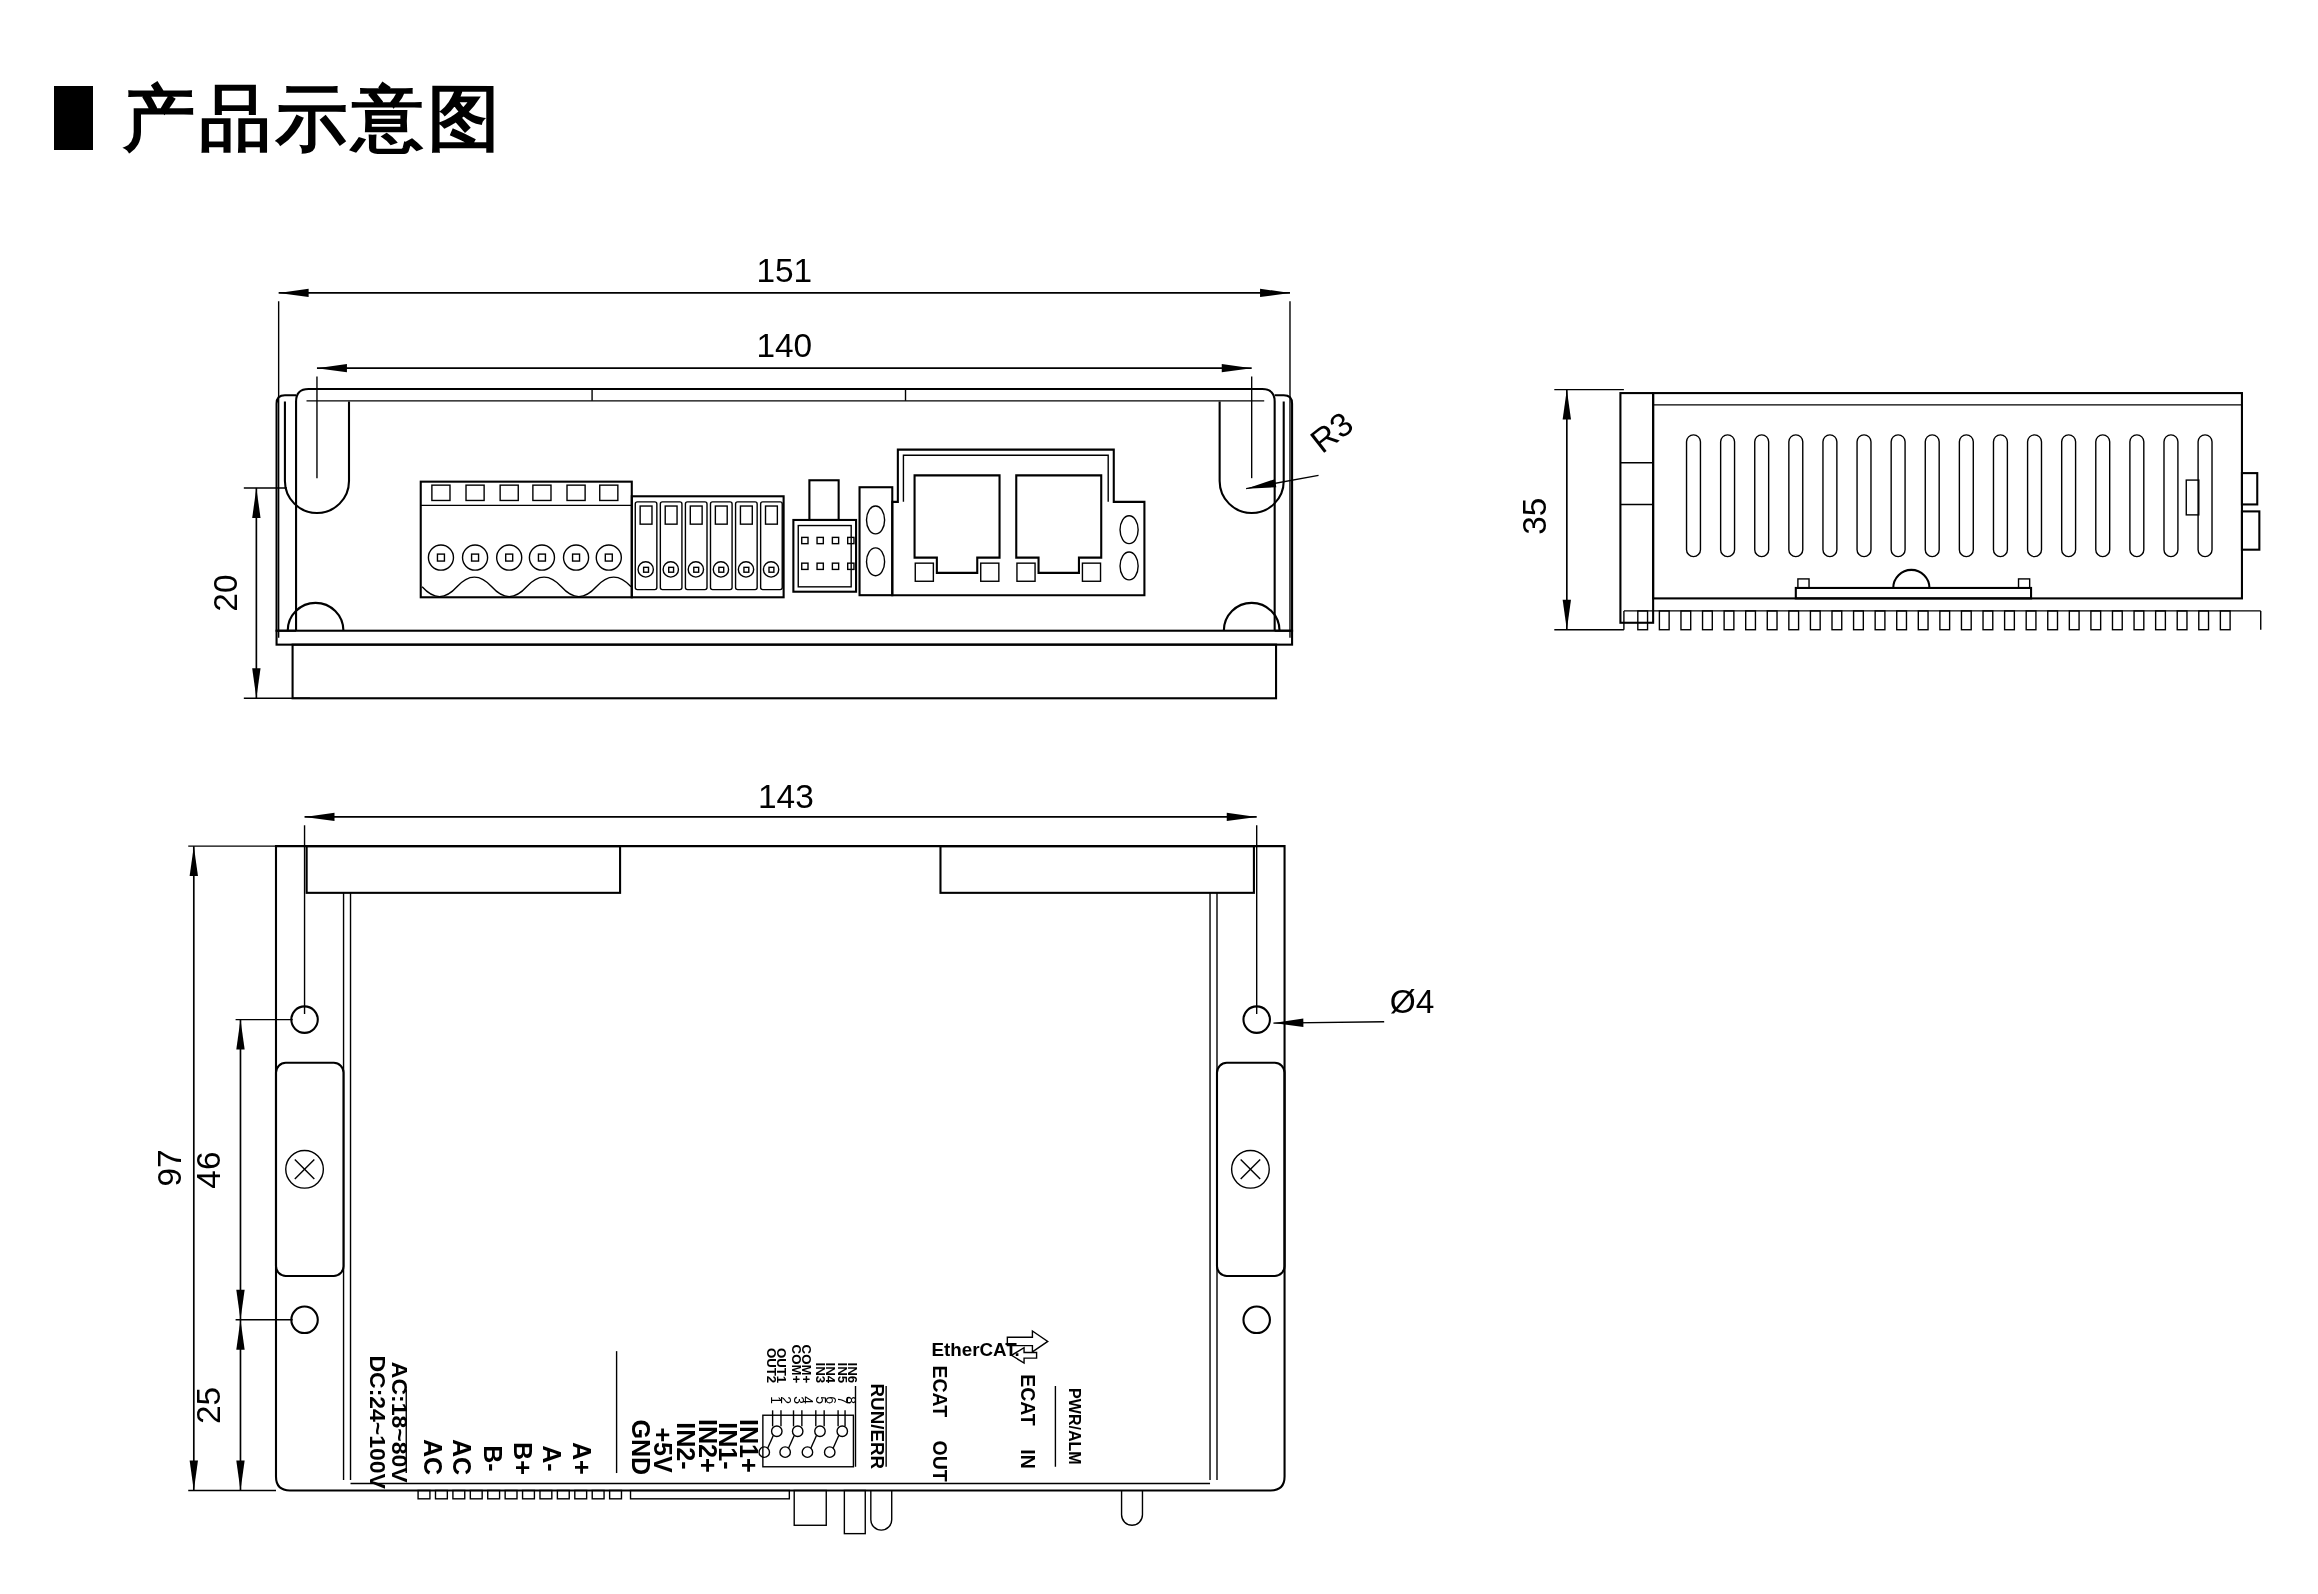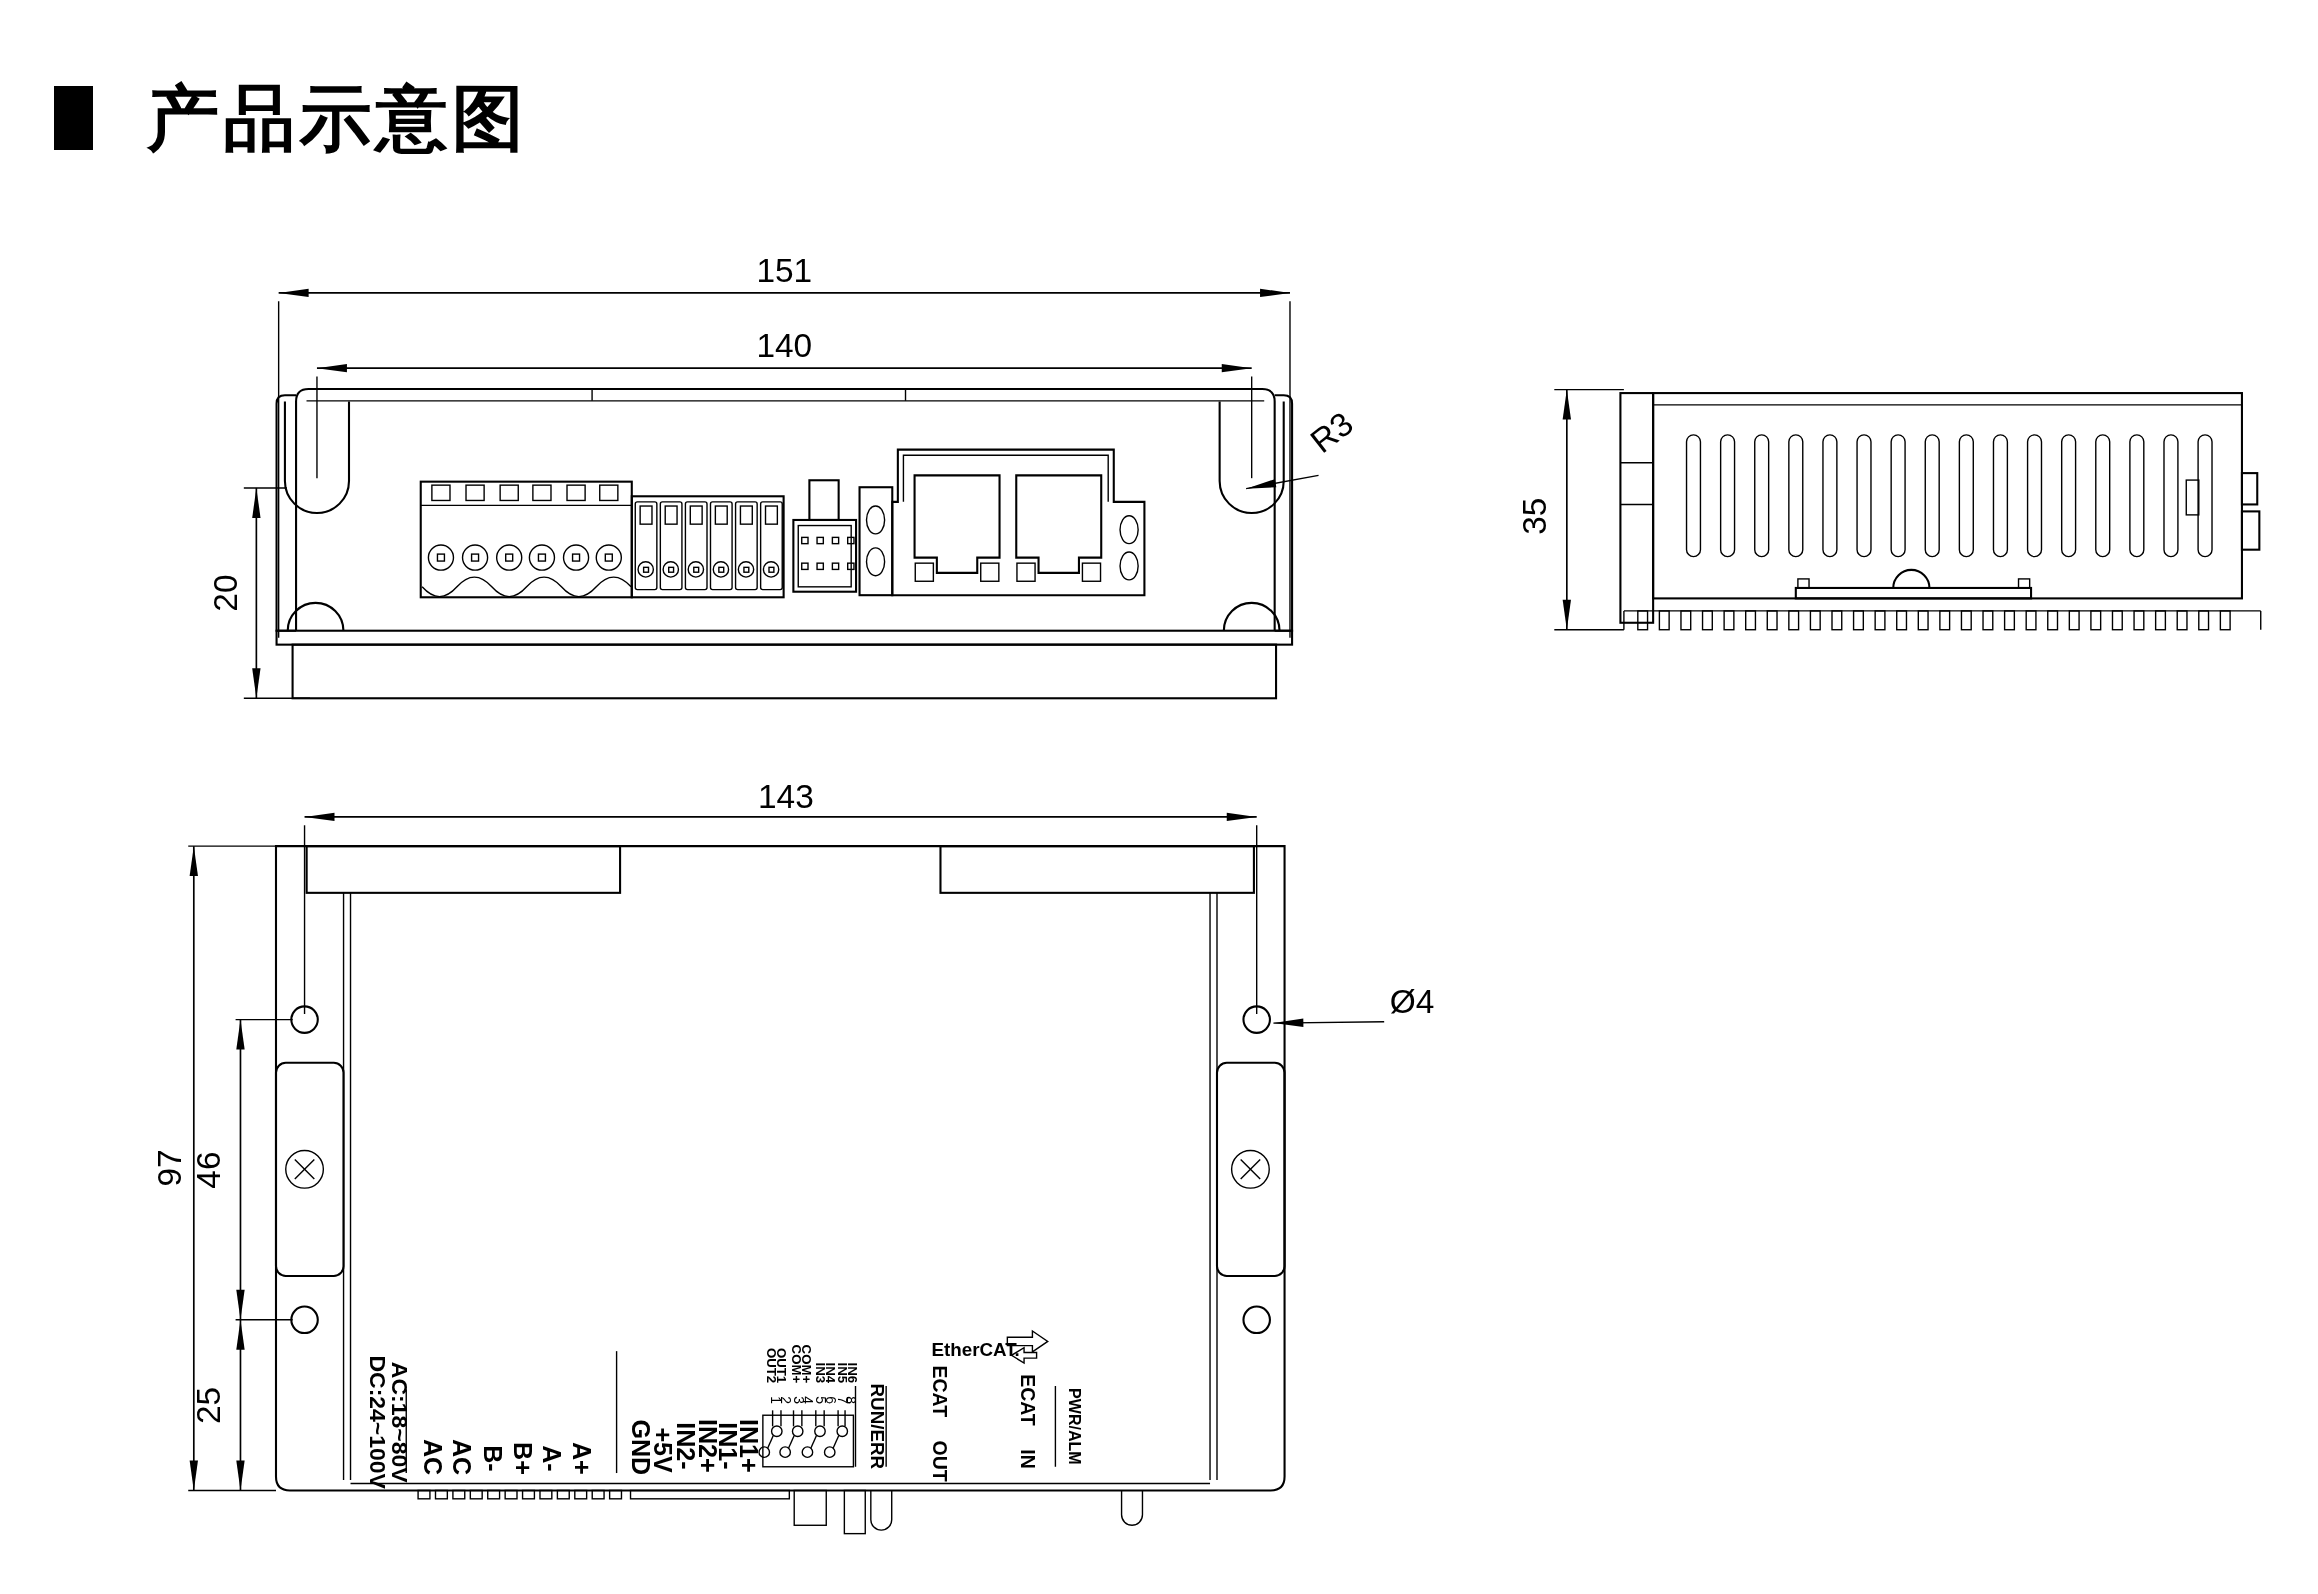--- a/index.html
+++ b/index.html
@@ -6,21 +6,21 @@
   #canvas{position:relative;width:2319px;height:1595px;background:#fff;overflow:hidden;
           font-family:"Liberation Sans","DejaVu Sans",sans-serif;}
   .view{position:absolute;overflow:visible;}
   svg{overflow:visible;}
   svg .s{stroke:#000;fill:none;stroke-width:3;stroke-linecap:butt;stroke-linejoin:miter;}
   svg .t{stroke:#000;fill:none;stroke-width:2;}
   svg .d{stroke:#000;fill:none;stroke-width:2.4;}
   svg text{fill:#000;stroke:none;font-family:"Liberation Sans","DejaVu Sans",sans-serif;}
   .dimnum{font-size:48px;}
   .lbl{font-weight:bold;}
-  #title-row{position:absolute;left:54px;top:82px;display:flex;align-items:center;gap:54px;}
+  #title-row{position:absolute;left:54px;top:82px;display:flex;align-items:center;gap:30px;}
   #title-bullet{width:39px;height:64px;background:#000;}
   #title-text{font-size:72px;font-weight:bold;color:#000;letter-spacing:4.2px;line-height:1;}
 </style>
 </head>
 <body>
 <div id="canvas">
 
   <div id="title-row">
     <div id="title-bullet"></div>
     <div id="title-text">产品示意图</div>

